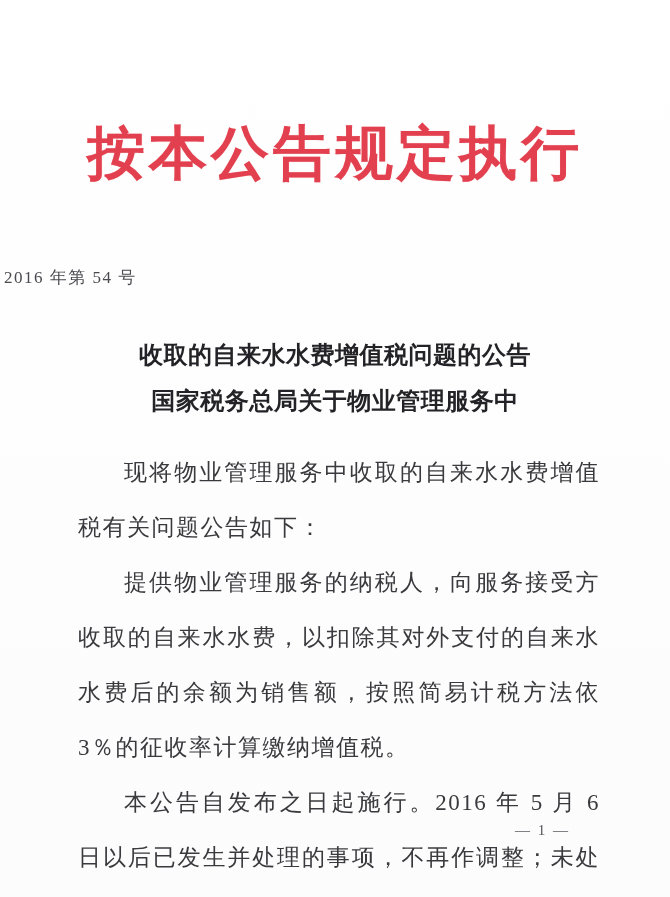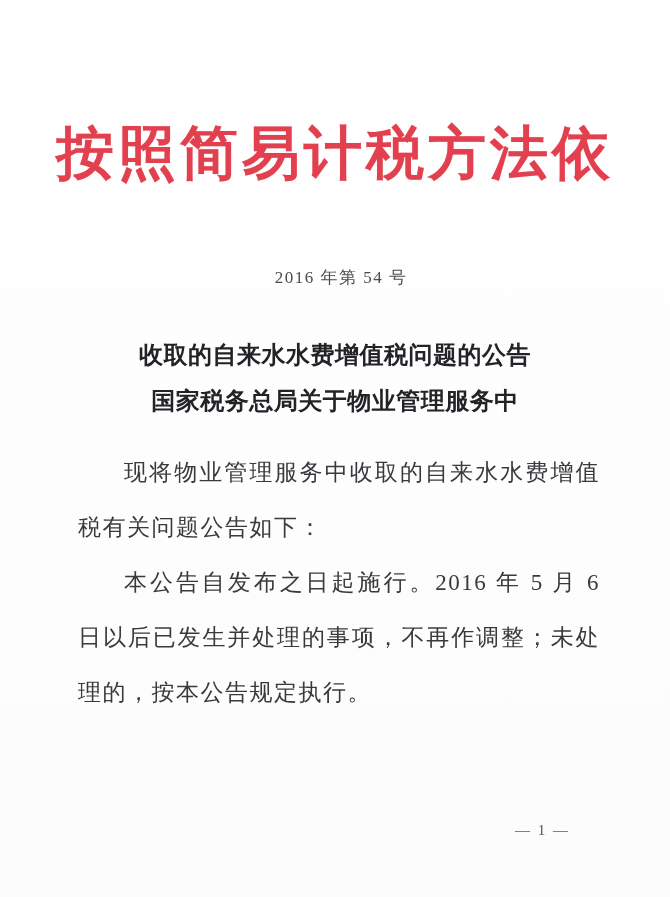--- a/index.html
+++ b/index.html
@@ -21,22 +21,22 @@
     text-align: center;
     font-size: 58px;
     line-height: 86px;
     font-weight: bold;
     letter-spacing: 4px;
     color: #e2404f;
     text-shadow: 0 0 1px rgba(226, 64, 79, 0.35);
     white-space: nowrap;
   }
   .doc-number {
-    margin: 69px 0 0 12px;
-    text-align: center;
+    margin: 69px 0 0 4px;
+    text-align: left;
     font-size: 17px;
     line-height: 24px;
     letter-spacing: 1.5px;
     color: #4a4a50;
   }
   .doc-title {
     margin: 42px 0 0 0;
     text-align: center;
     font-size: 24px;
     line-height: 46px;
@@ -66,29 +66,30 @@
     line-height: 20px;
     letter-spacing: 2px;
     color: #55555b;
   }
 </style>
 </head>
 <body>
 
 <div class="page">
 
-  <div class="masthead">按照简易计税方法依</div>
+  <div class="masthead">按本公告规定执行</div>
 
   <div class="doc-number">2016 年第 54 号</div>
 
   <div class="doc-title">
     <div>收取的自来水水费增值税问题的公告</div>
     <div>国家税务总局关于物业管理服务中</div>
   </div>
 
   <div class="body-text">
     <p>现将物业管理服务中收取的自来水水费增值税有关问题公告如下：</p>
+    <p>提供物业管理服务的纳税人，向服务接受方收取的自来水水费，以扣除其对外支付的自来水水费后的余额为销售额，按照简易计税方法依 3％的征收率计算缴纳增值税。</p>
     <p>本公告自发布之日起施行。2016 年 5 月 6 日以后已发生并处理的事项，不再作调整；未处理的，按本公告规定执行。</p>
   </div>
 
   <div class="page-number">— 1 —</div>
 
 </div>
 
 </body></html>

